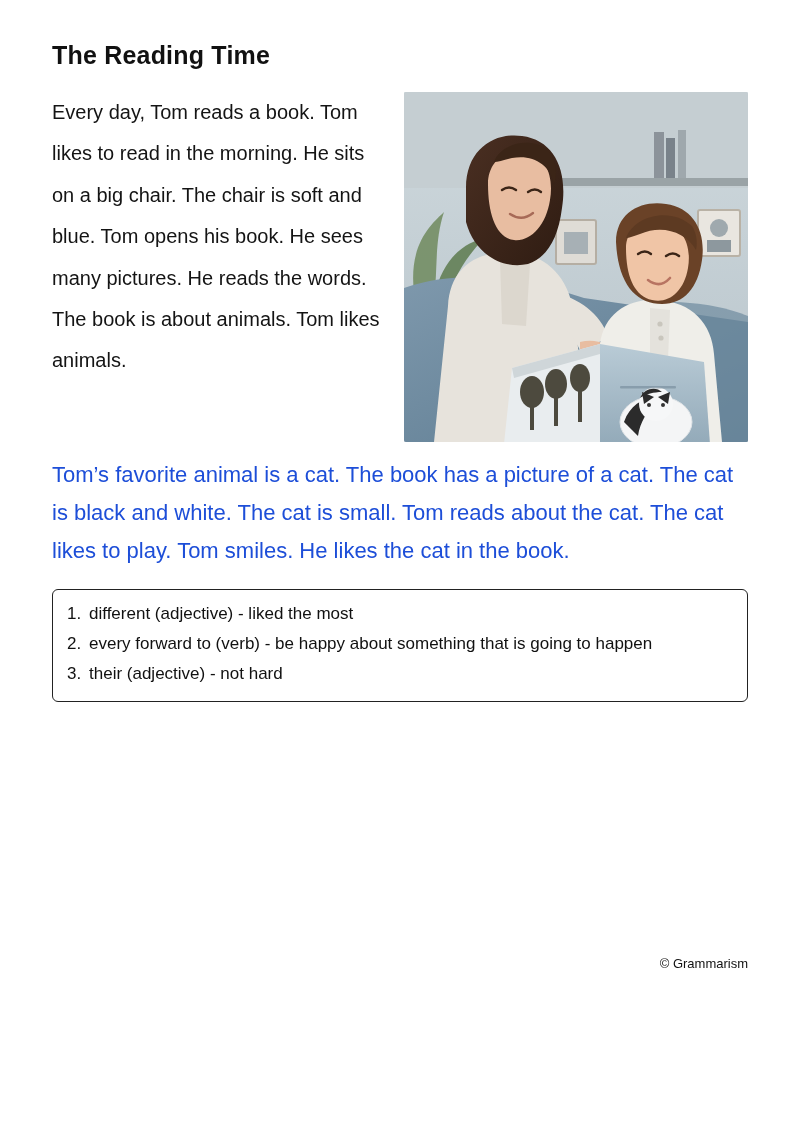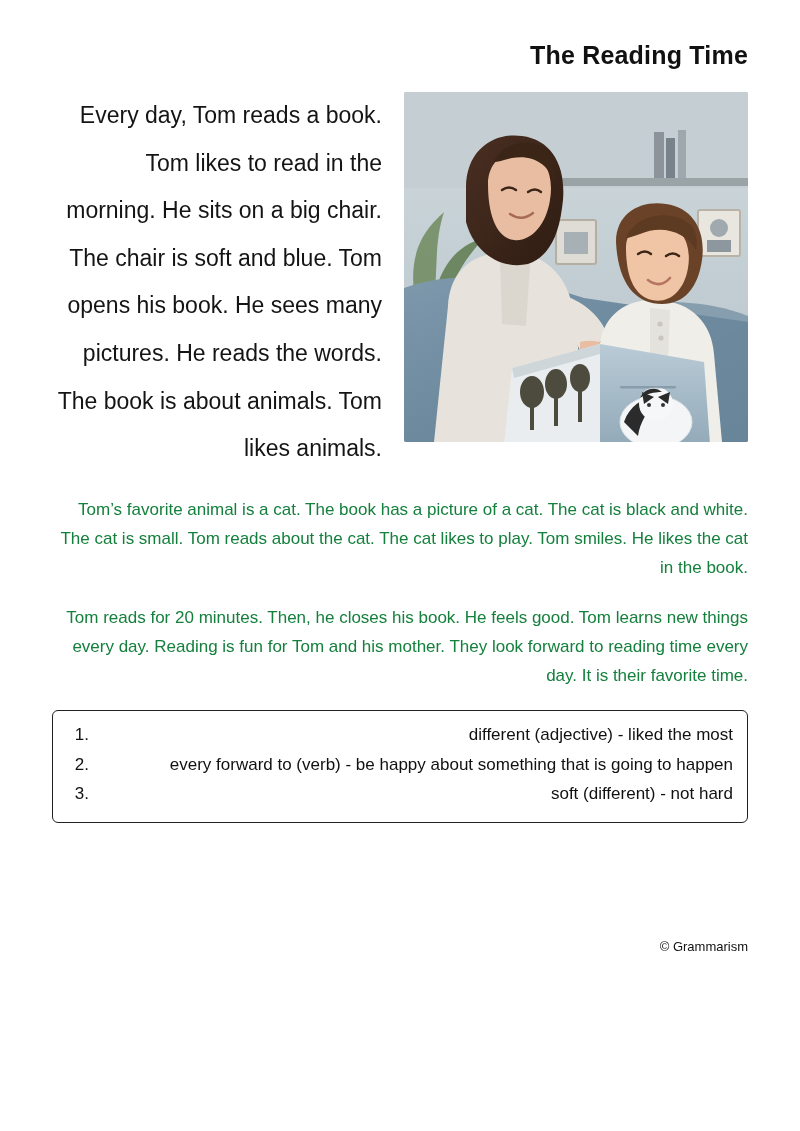--- a/index.html
+++ b/index.html
@@ -14,21 +14,20 @@
     color: #111111;
     position: relative;
     overflow: hidden;
   }
   .page {
     position: relative;
     width: 800px;
     height: 978px;
     box-sizing: border-box;
     padding: 40px 52px 0 52px;
-    text-align: right;
   }
   .doc-title {
     font-size: 25px;
     font-weight: bold;
     letter-spacing: 0.2px;
     margin: 0 0 22px 0;
     line-height: 1.2;
   }
   .intro-block {
     overflow: hidden;
@@ -42,27 +41,27 @@
     overflow: hidden;
     position: relative;
     background: #b9c3c9;
   }
   .figure svg {
     display: block;
     width: 100%;
     height: 100%;
   }
   p.body-text {
-    font-size: 17px;
+    font-size: 22px;
     line-height: 1.72;
-    margin: 14px 0 20px 0;
-    color: #15803d;
+    margin: 0 0 20px 0;
+    color: #1d4ed8;
   }
   p.intro-text {
-    font-size: 23px;
+    font-size: 20px;
     line-height: 2.07;
     margin: 0 0 8px 0;
     color: #141414;
   }
   .para-gap {
     margin-bottom: 22px;
   }
   .vocab-box {
     border: 1.5px solid #222222;
     border-radius: 6px;
@@ -83,21 +82,21 @@
   .vocab-num {
     width: 22px;
     flex: 0 0 22px;
   }
   .vocab-text {
     flex: 1 1 auto;
   }
   .footer {
     position: absolute;
     right: 52px;
-    bottom: 24px;
+    bottom: 7px;
     font-size: 13px;
     color: #111111;
   }
 </style>
 </head>
 <body>
 
 <div class="page">
 
   <h1 class="doc-title">The Reading Time</h1>
@@ -198,33 +197,32 @@
         <rect x="214" y="360" width="80" height="6" fill="#8fa6b3"></rect>
 
         <rect x="216" y="294" width="56" height="2.5" rx="1" fill="#7e93a1" opacity="0.75"></rect>
       </svg>
     </figure>
 
     <p class="intro-text">Every day, Tom reads a book. Tom likes to read in the morning. He sits on a big chair. The chair is soft and blue. Tom opens his book. He sees many pictures. He reads the words. The book is about animals. Tom likes animals.</p>
   </div>
 
   <p class="body-text para-gap">Tom’s favorite animal is a cat. The book has a picture of a cat. The cat is black and white. The cat is small. Tom reads about the cat. The cat likes to play. Tom smiles. He likes the cat in the book.</p>
-  <p class="body-text para-gap">Tom reads for 20 minutes. Then, he closes his book. He feels good. Tom learns new things every day. Reading is fun for Tom and his mother. They look forward to reading time every day. It is their favorite time.</p>
 
   <div class="vocab-box">
     <ul class="vocab-list">
       <li class="vocab-item">
         <span class="vocab-num">1.</span>
         <span class="vocab-text">different (adjective) - liked the most</span>
       </li>
       <li class="vocab-item">
         <span class="vocab-num">2.</span>
         <span class="vocab-text">every forward to (verb) - be happy about something that is going to happen</span>
       </li>
       <li class="vocab-item">
         <span class="vocab-num">3.</span>
-        <span class="vocab-text">soft (different) - not hard</span>
+        <span class="vocab-text">their (adjective) - not hard</span>
       </li>
     </ul>
   </div>
 
   <div class="footer">© Grammarism</div>
 </div>
 
 </body></html>

